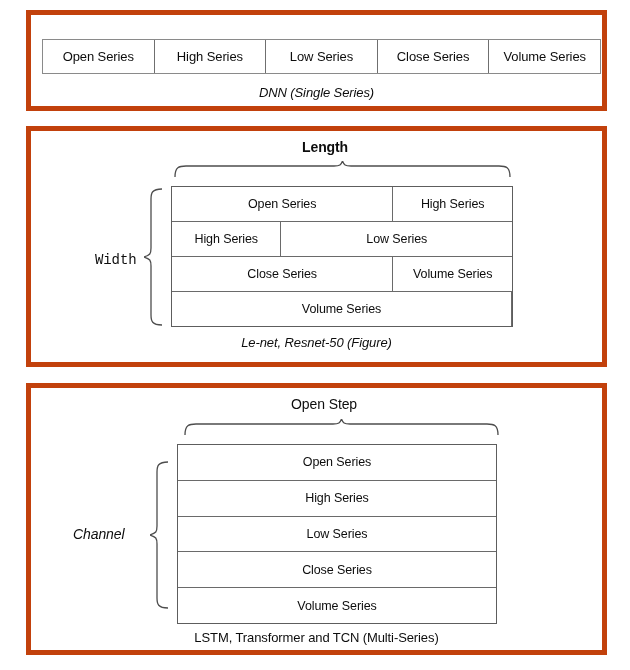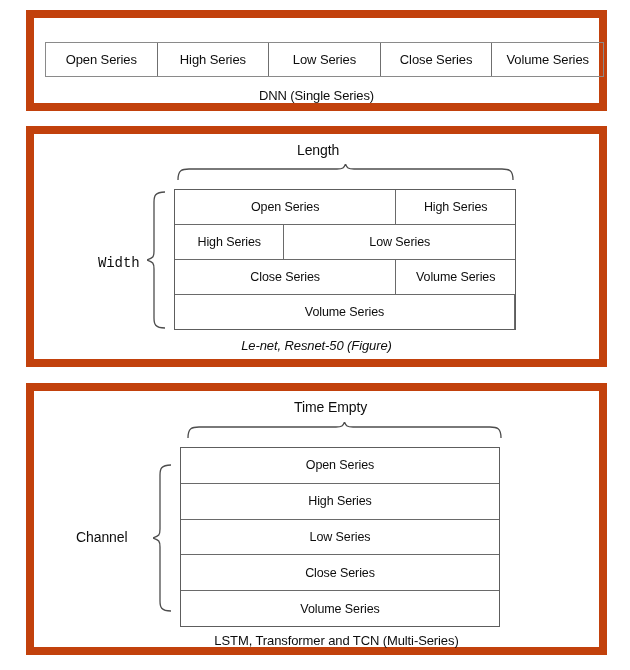--- a/index.html
+++ b/index.html
@@ -11,21 +11,21 @@
     width: 630px;
     height: 670px;
     position: relative;
     font-family: "Liberation Sans", sans-serif;
     color: #0d0d0d;
     overflow: hidden;
   }
 
   .panel {
     position: absolute;
-    border: 8px solid #c2410c;
+    border: 5px solid #c2410c;
     background: #ffffff;
     box-sizing: border-box;
   }
 
   
   #panel-dnn { left: 26px; top: 10px; width: 581px; height: 101px; }
 
   .single-row {
     position: absolute;
     left: 11px;
@@ -143,26 +143,26 @@
 <div class="panel" id="panel-dnn">
 
   <div class="single-row">
     <div class="cell">Open Series</div>
     <div class="cell">High Series</div>
     <div class="cell">Low Series</div>
     <div class="cell">Close Series</div>
     <div class="cell">Volume Series</div>
   </div>
 
-  <div class="caption" style="top:70px;">DNN (Single Series)</div>
+  <div class="caption" style="top:70px;font-style:italic;">DNN (Single Series)</div>
 </div>
 
 <div class="panel" id="panel-cnn">
 
-  <div class="hlabel" style="left:263px; top:8px;">Length</div>
+  <div class="hlabel" style="left:271px; top:8px;font-weight:bold;">Length</div>
   <div class="hbrace" style="left:143px; top:30px; width:337px; height:16px;">
     <svg width="337" height="16" viewBox="0 0 337 16" fill="none" aria-hidden="true">
       <path d="M1 16 C1 6, 5 5, 12 5 L160 5 C166 5, 167 4, 168.5 0 C170 4, 171 5, 177 5 L325 5 C332 5, 336 6, 336 16" stroke="#4d4d4d" stroke-width="1.3" fill="none" stroke-linecap="round"></path>
     </svg>
   </div>
 
   <div class="vlabel" style="left:64px; top:121px;font-family:Liberation Mono, monospace;">Width</div>
   <div class="vbrace" style="left:113px; top:57px; width:18px; height:138px;">
     <svg width="18" height="138" viewBox="0 0 18 138" fill="none" aria-hidden="true">
       <path d="M18 1 C8 1, 7 5, 7 11 L7 60 C7 66, 6 67, 0 69 C6 71, 7 72, 7 78 L7 127 C7 133, 8 137, 18 137" stroke="#4d4d4d" stroke-width="1.3" fill="none" stroke-linecap="round"></path>
@@ -190,36 +190,36 @@
       <div class="gcell has-div" style="flex:43;">Volume Series</div>
     </div>
 
   </div>
 
   <div class="caption" style="top:204px;font-style:italic;">Le-net, Resnet-50 (Figure)</div>
 </div>
 
 <div class="panel" id="panel-seq">
 
-  <div class="hlabel" style="left:260px; top:8px;">Time Empty</div>
+  <div class="hlabel" style="left:260px; top:8px;">Open Step</div>
   <div class="hbrace" style="left:153px; top:31px; width:315px; height:16px;">
     <svg width="315" height="16" viewBox="0 0 315 16" fill="none" aria-hidden="true">
       <path d="M1 16 C1 6, 5 5, 12 5 L149 5 C155 5, 156 4, 157.5 0 C159 4, 160 5, 166 5 L303 5 C310 5, 314 6, 314 16" stroke="#4d4d4d" stroke-width="1.3" fill="none" stroke-linecap="round"></path>
     </svg>
   </div>
 
-  <div class="vlabel" style="left:42px; top:138px;">Channel</div>
+  <div class="vlabel" style="left:42px; top:138px;font-style:italic;">Channel</div>
   <div class="vbrace" style="left:119px; top:73px; width:18px; height:148px;">
     <svg width="18" height="148" viewBox="0 0 18 148" fill="none" aria-hidden="true">
       <path d="M18 1 C8 1, 7 5, 7 11 L7 65 C7 71, 6 72, 0 74 C6 76, 7 77, 7 83 L7 137 C7 143, 8 147, 18 147" stroke="#4d4d4d" stroke-width="1.3" fill="none" stroke-linecap="round"></path>
     </svg>
   </div>
 
   <div class="stack-table">
     <div class="srow">Open Series</div>
     <div class="srow">High Series</div>
     <div class="srow">Low Series</div>
     <div class="srow">Close Series</div>
     <div class="srow">Volume Series</div>
   </div>
 
-  <div class="caption" style="top:242px;padding-left:20px;">LSTM, Transformer and TCN (Multi-Series)</div>
+  <div class="caption" style="top:242px;">LSTM, Transformer and TCN (Multi-Series)</div>
 </div>
 
 </body></html>

